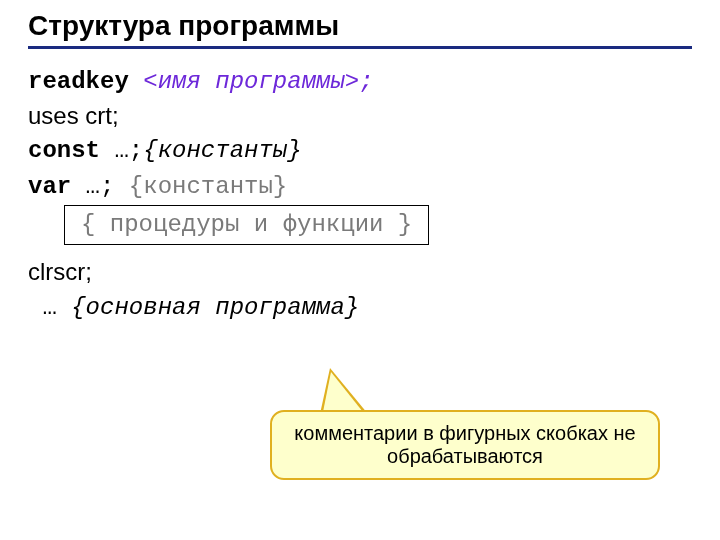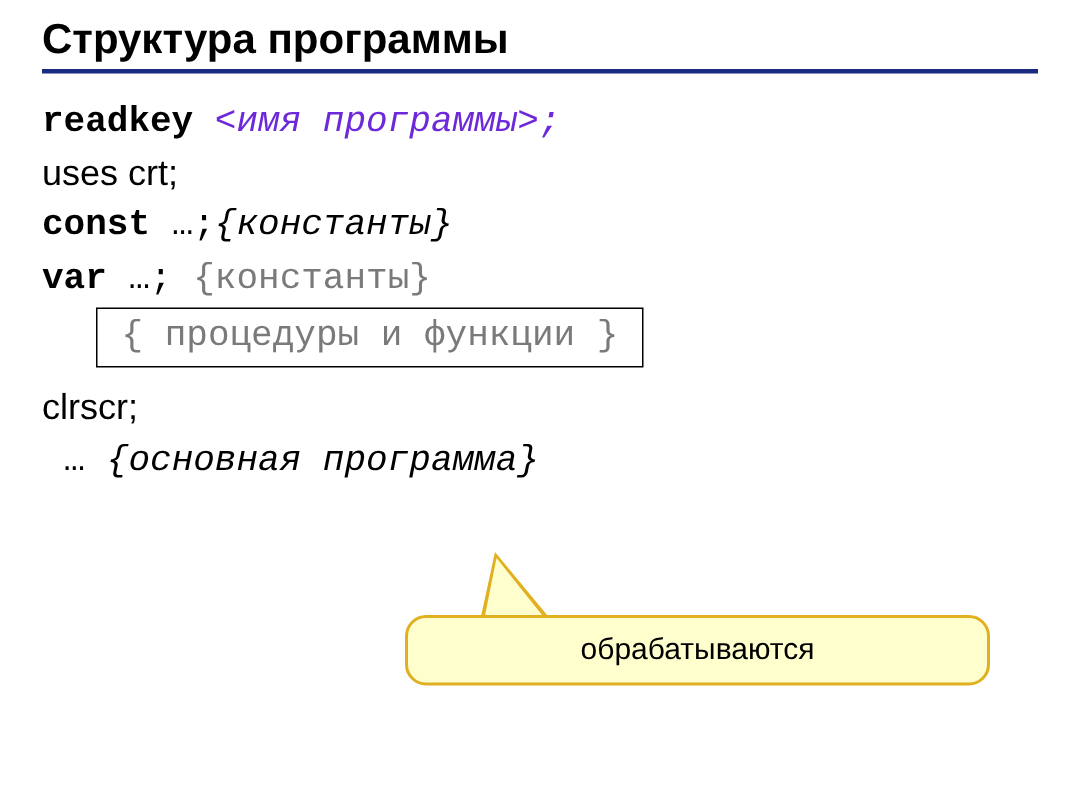--- a/index.html
+++ b/index.html
@@ -113,17 +113,18 @@
 
     <div class="code-line"><span class="mono"> … </span><span class="mono green">{основная программа}</span></div>
 
 
 
   </div>
 
   <div class="callout-wrap">
     <div class="callout-tail"></div>
     <div class="callout">
+      <div>комментарии в фигурных скобках не</div>
       <div>обрабатываются</div>
     </div>
   </div>
 
 </div>
 
 </body></html>

